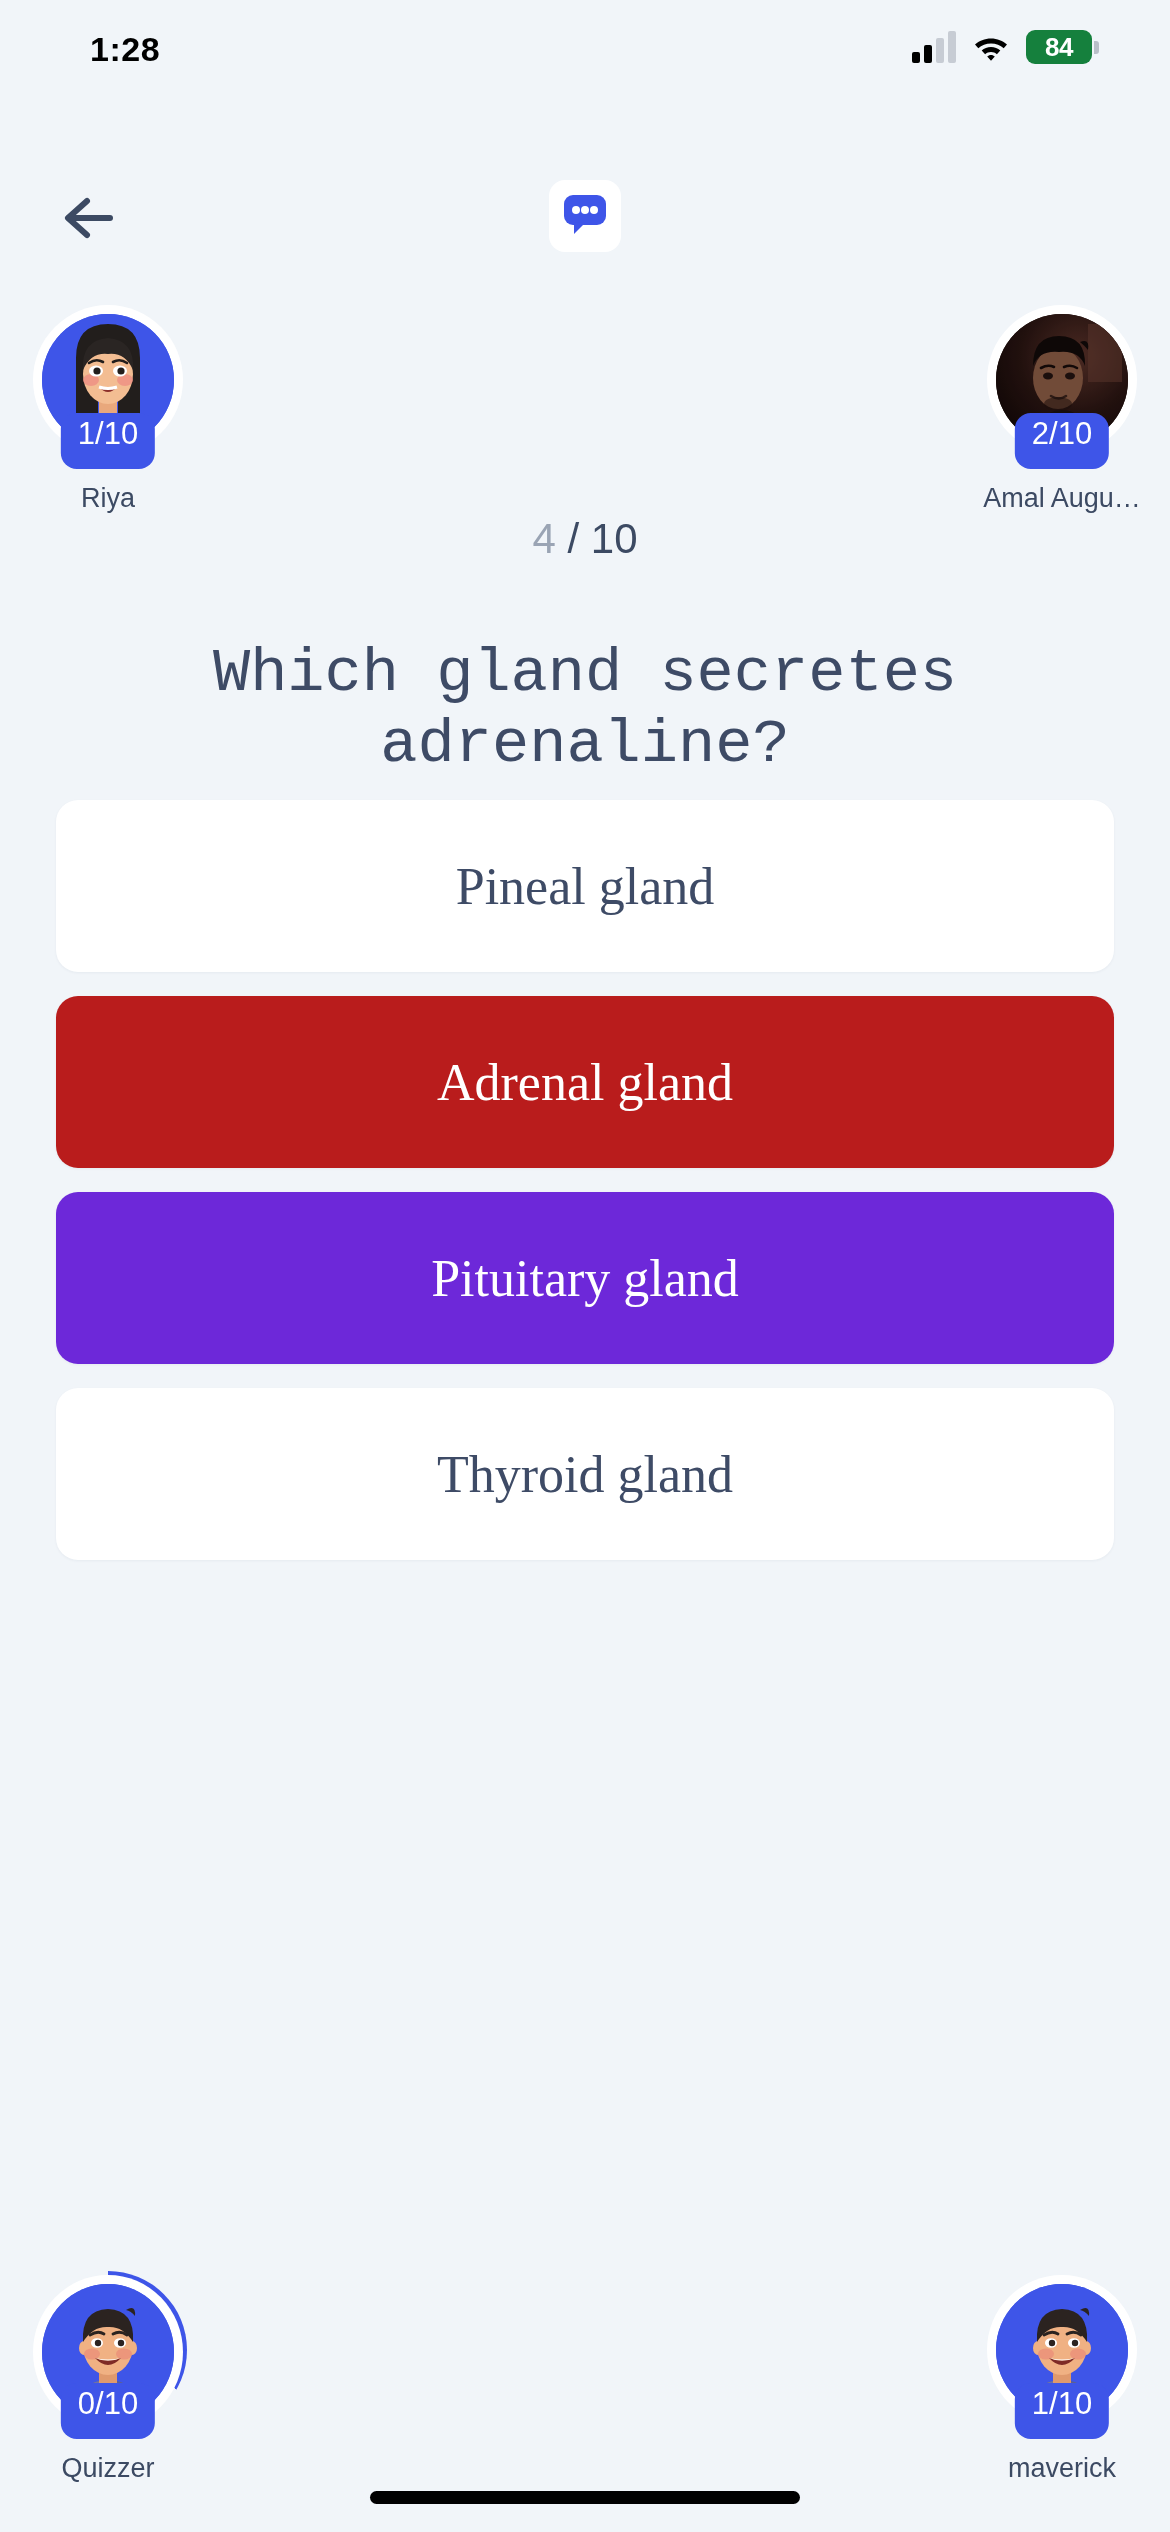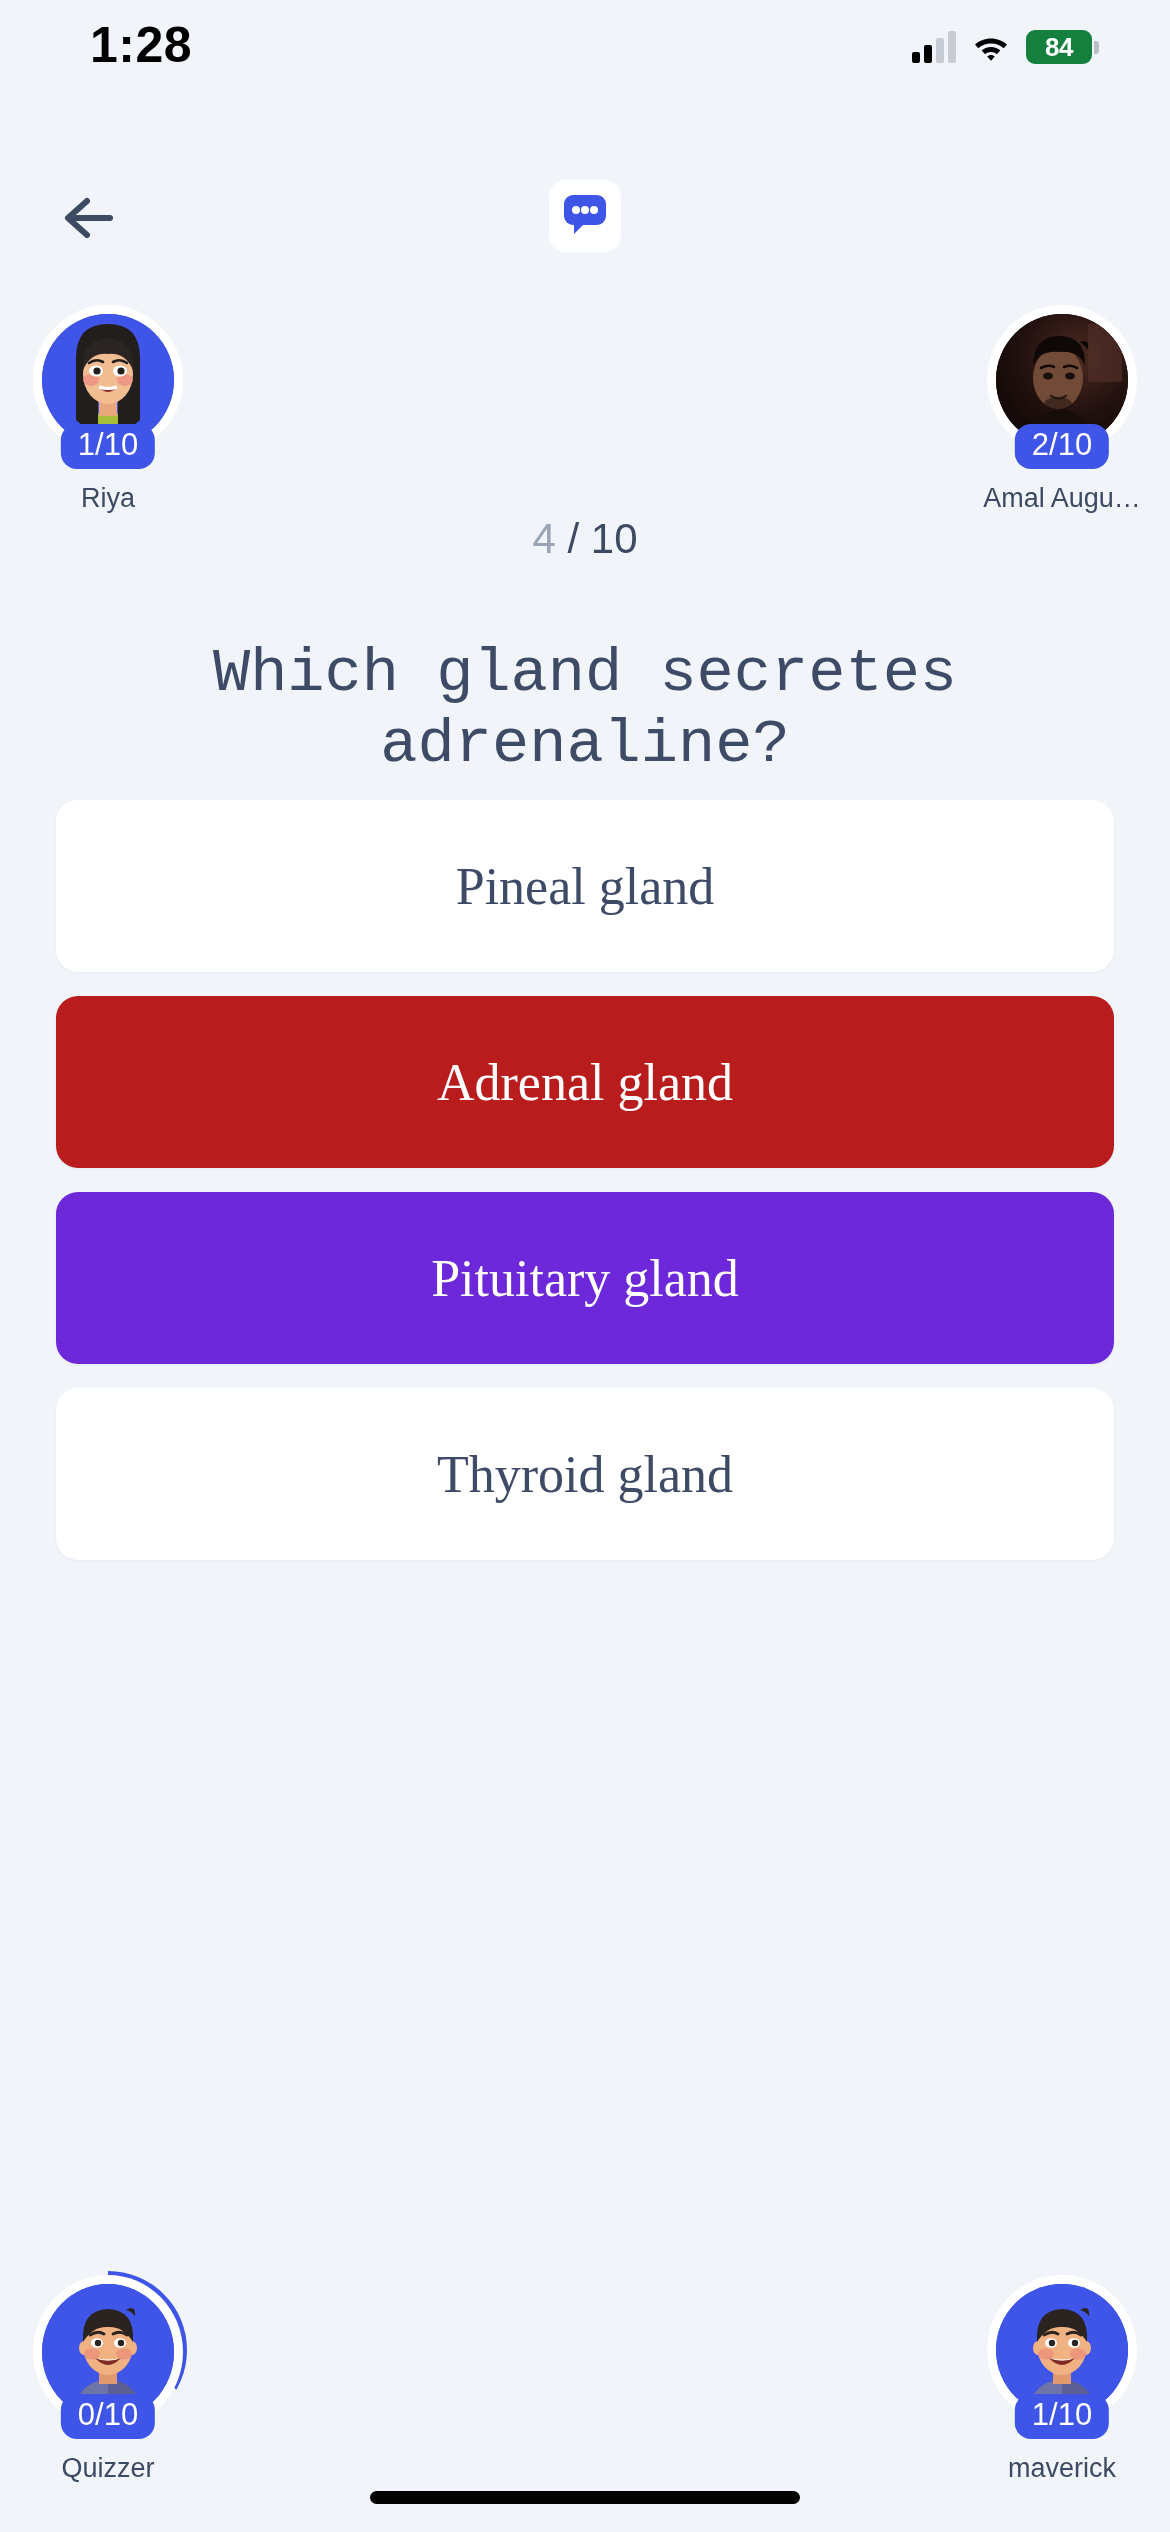--- a/index.html
+++ b/index.html
@@ -14,22 +14,22 @@
     width:1170px; height:2532px;
     background:#F1F5F9;
   }
 
   
   .statusbar {
     position:absolute; top:0; left:0;
     width:1170px; height:110px;
   }
   .sb-time {
-    position:absolute; left:90px; top:16px;
-    font-size:50px; font-weight:600;
+    position:absolute; left:90px; top:30px;
+    font-size:34px; font-weight:600;
     color:#000; letter-spacing:0.5px;
   }
   .sb-right {
     position:absolute; right:78px; top:30px;
     display:flex; align-items:center; gap:16px;
   }
   .sig { display:flex; align-items:flex-end; gap:4px; height:32px; }
   .sig i { width:8px; background:#000; border-radius:2px; display:block; }
   .sig i:nth-child(1){ height:11px; }
   .sig i:nth-child(2){ height:18px; }
@@ -97,21 +97,21 @@
     position:absolute; left:-4px; top:-4px;
     width:158px; height:158px; border-radius:50%;
     background:conic-gradient(#3E55E8 0deg 120deg, transparent 120deg 360deg);
     z-index:0;
   }
   .score-badge {
     position:absolute; left:50%; transform:translateX(-50%);
     bottom:-14px;
     background:#3E55E8; color:#FFFFFF;
     border-radius:16px;
-    padding:5px 17px 7px 17px;
+    padding:5px 17px 18px 17px;
     font-size:31px; font-weight:400;
     line-height:1.05;
     white-space:nowrap;
     z-index:5;
   }
   .player-name {
     margin-top:28px;
     font-size:27px; color:#3C4A63; font-weight:400;
     max-width:250px; white-space:nowrap; overflow:hidden;
     text-align:center;

